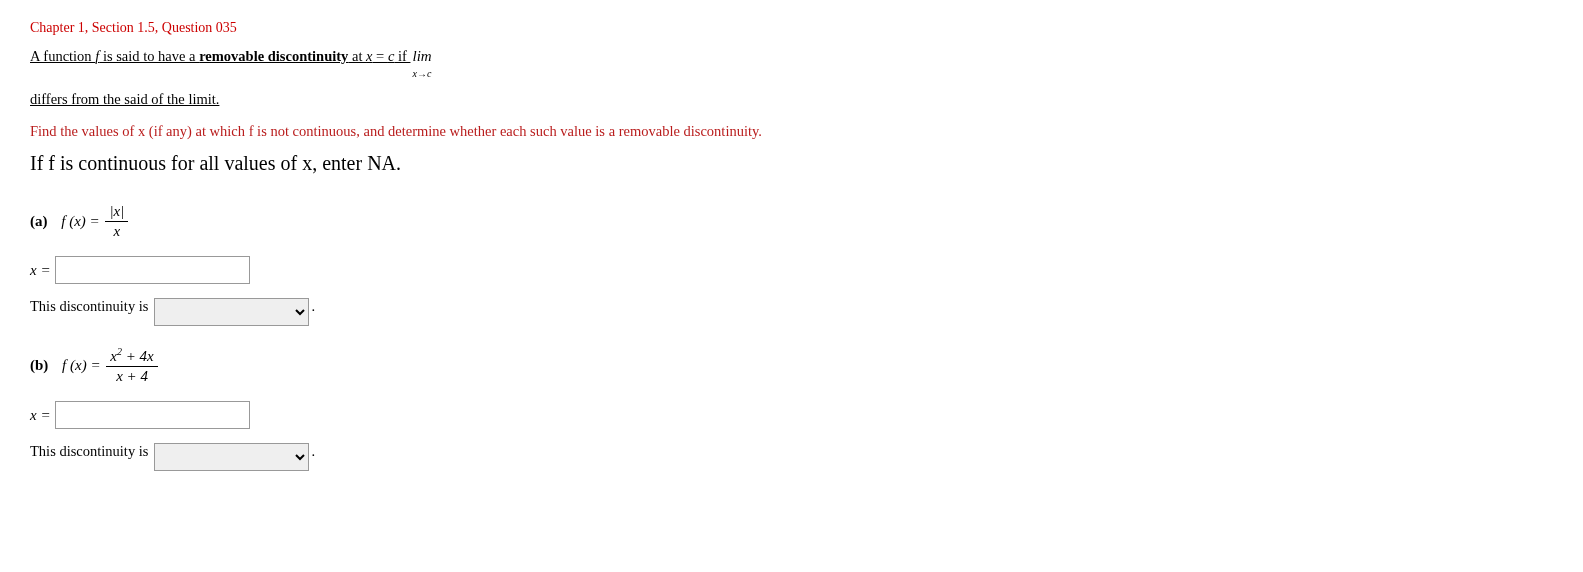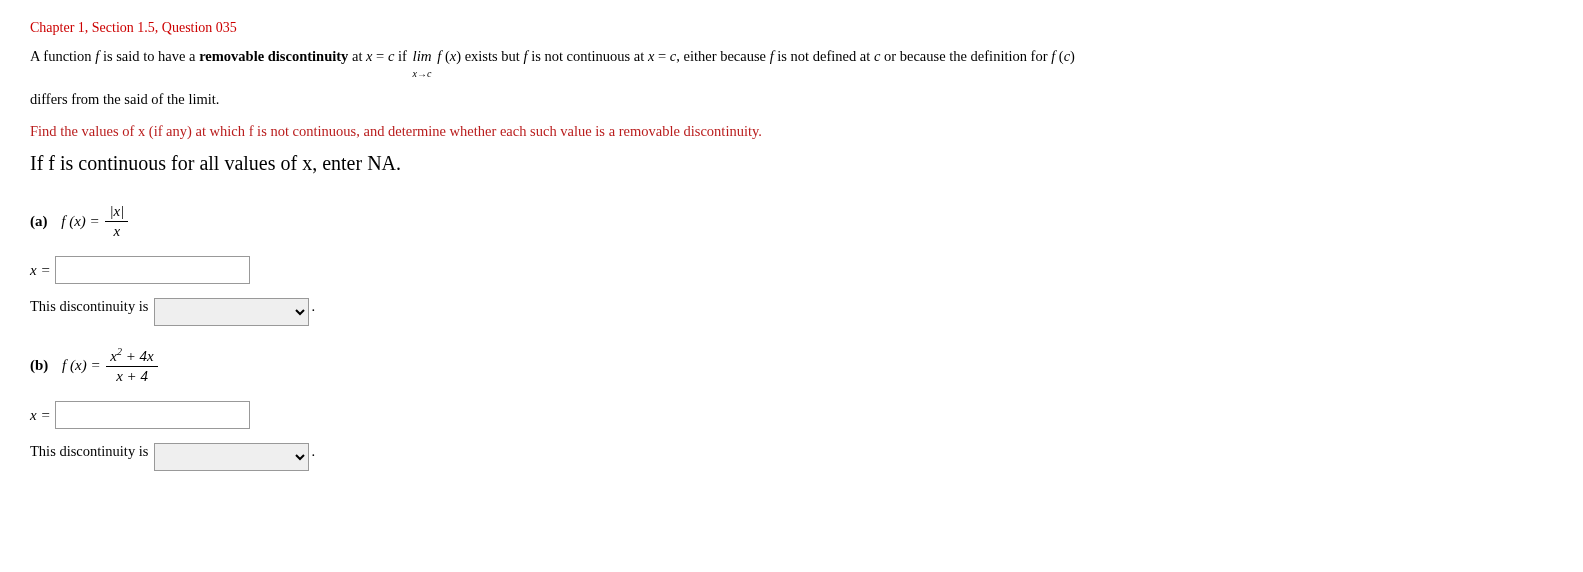--- a/index.html
+++ b/index.html
@@ -22,20 +22,21 @@
       color: #cc0000;
       font-weight: normal;
       font-size: 14px;
       margin-bottom: 8px;
     }
 
     .intro-text {
       font-size: 14.5px;
       line-height: 1.6;
       margin-bottom: 6px;
+      text-decoration: underline;
     }
 
     .intro-text .italic {
       font-style: italic;
     }
 
     .intro-text .bold {
       font-weight: bold;
     }
 
@@ -156,21 +157,21 @@
   </style>
 </head>
 <body>
 
 <div class="chapter-heading">Chapter 1, Section 1.5, Question 035</div>
 
 <div class="intro-text">
   <span>A function </span><span class="italic"><i>f</i></span><span> is said to have a </span><span class="bold"><b>removable discontinuity</b></span><span> at <i>x</i> = <i>c</i> if </span><span class="limit-notation">
       <span class="lim-text">lim</span>
       <span class="lim-sub"><i>x</i>→<i>c</i></span>
-    </span><span> <i>f</i> (<i>x</i>) exists but <i>f</i> is not continuous at <i>x</i> = <i>c</i>, either because <i>f</i> is not defined at <i>c</i> or because the definition for <i>f</i> (<i>c</i>)</span>
+    </span>
 </div>
 <div class="intro-text" style="margin-top:2px;">
   <span>differs from the said of the limit.</span>
 </div>
 
 <div class="question-instruction">
   <span>Find the values of x (if any) at which f is not continuous, and determine whether each such value is a removable discontinuity.</span>
 </div>
 
 <div class="na-instruction">

